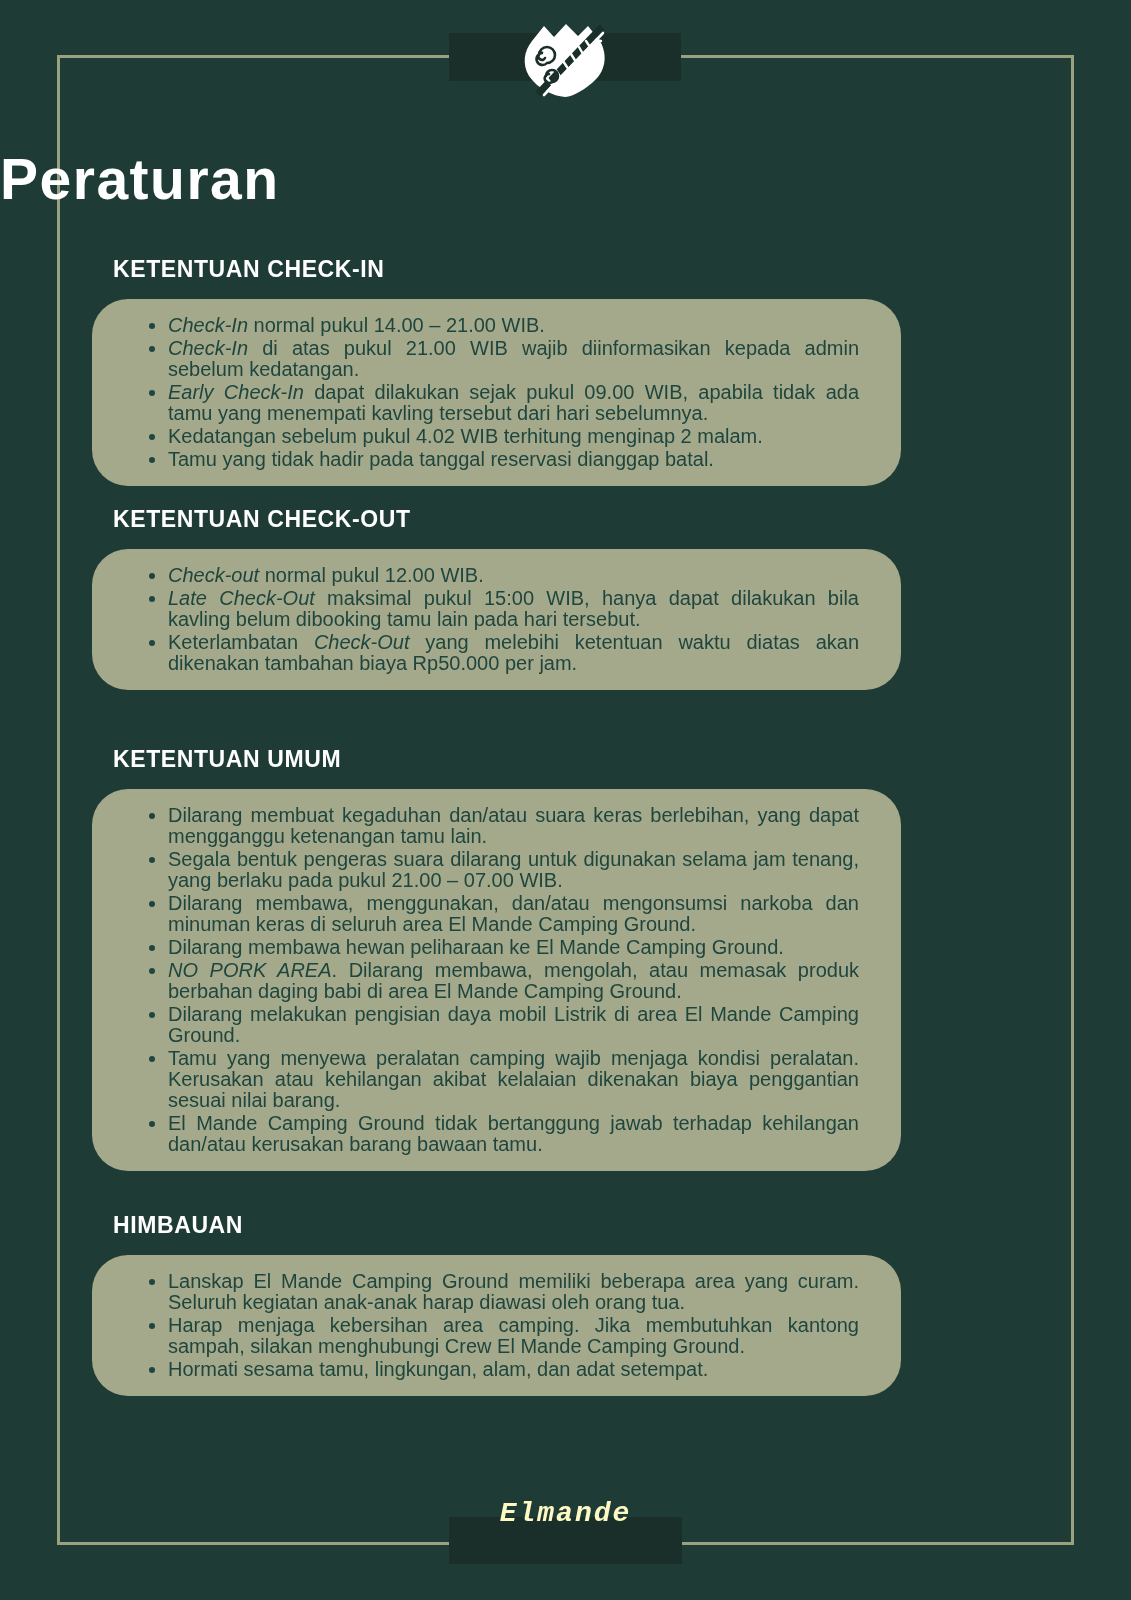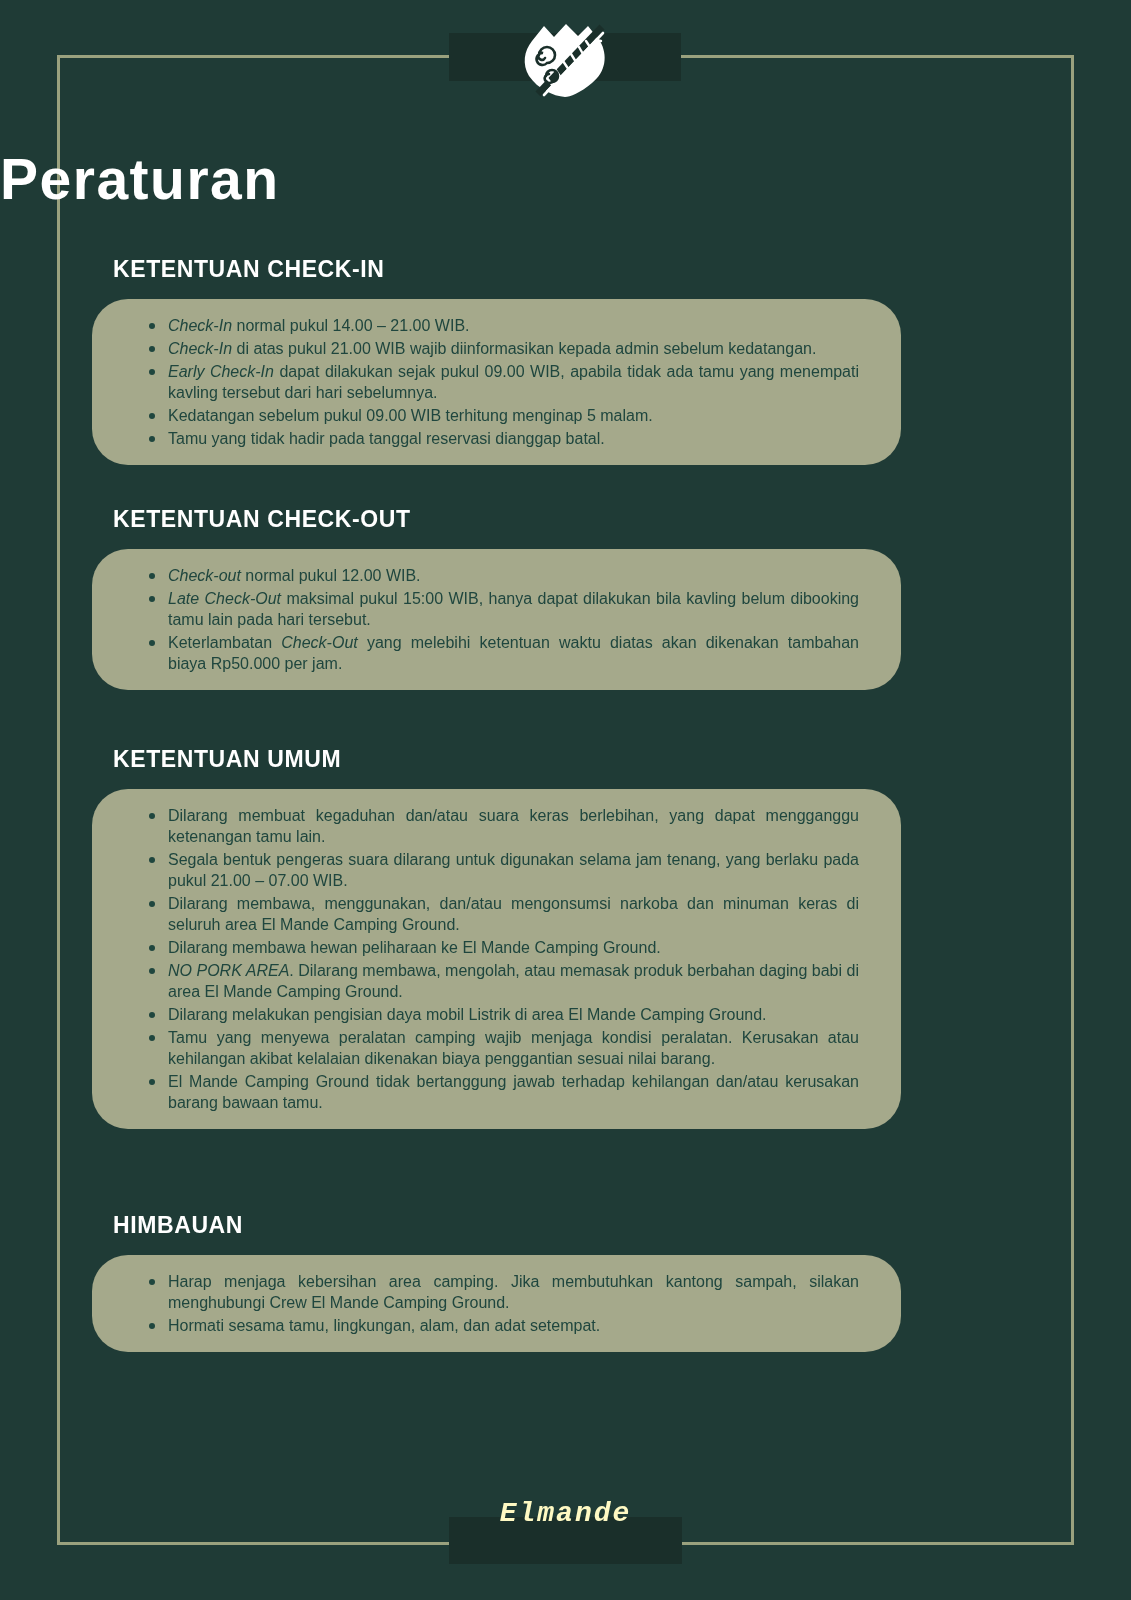--- a/index.html
+++ b/index.html
@@ -40,21 +40,21 @@
     margin:0 0 0 21px;color:var(--heading);
     font-size:23px;line-height:27px;font-weight:bold;letter-spacing:.6px;
   }
   .panel{
     margin-top:16px;background:var(--panel);
     border-radius:36px;padding:14px 42px 14px 22px;
   }
   .panel ul{margin:0;padding:0 0 0 34px;list-style:none}
   .panel li{
     position:relative;padding-left:20px;margin:2px 0;
-    color:var(--panel-text);font-size:16px;line-height:21px;
+    color:var(--panel-text);font-size:20px;line-height:21px;
     text-align:justify;
   }
   .panel li::before{
     content:"";position:absolute;left:1px;top:8px;width:6px;height:6px;
     border-radius:50%;background:var(--panel-text);
   }
   .panel em{font-style:italic}
   .footer-brand{
     position:absolute;left:0;top:1498px;width:100%;text-align:center;
     color:#fef9c3;font-family:Liberation Mono, monospace;
@@ -105,21 +105,21 @@
 <h1 class="page-title">Peraturan</h1>
 
 <div id="sections">
     <div class="section">
       <h2>KETENTUAN CHECK-IN</h2>
       <div class="panel">
         <ul>
           <li><em>Check-In</em><span> normal pukul 14.00 – 21.00 WIB.</span></li>
           <li><em>Check-In</em><span> di atas pukul 21.00 WIB wajib diinformasikan kepada admin sebelum kedatangan.</span></li>
           <li><em>Early Check-In</em><span> dapat dilakukan sejak pukul 09.00 WIB, apabila tidak ada tamu yang menempati kavling tersebut dari hari sebelumnya.</span></li>
-          <li><span>Kedatangan sebelum pukul 09.00 WIB terhitung menginap 5 malam.</span></li>
+          <li><span>Kedatangan sebelum pukul 4.02 WIB terhitung menginap 2 malam.</span></li>
           <li><span>Tamu yang tidak hadir pada tanggal reservasi dianggap batal.</span></li>
         </ul>
       </div>
     </div>
     <div class="section">
       <h2>KETENTUAN CHECK-OUT</h2>
       <div class="panel">
         <ul>
           <li><em>Check-out</em><span> normal pukul 12.00 WIB.</span></li>
           <li><em>Late Check-Out</em><span> maksimal pukul 15:00 WIB, hanya dapat dilakukan bila kavling belum dibooking tamu lain pada hari tersebut.</span></li>
@@ -139,20 +139,21 @@
           <li><span>Dilarang melakukan pengisian daya mobil Listrik di area El Mande Camping Ground.</span></li>
           <li><span>Tamu yang menyewa peralatan camping wajib menjaga kondisi peralatan. Kerusakan atau kehilangan akibat kelalaian dikenakan biaya penggantian sesuai nilai barang.</span></li>
           <li><span>El Mande Camping Ground tidak bertanggung jawab terhadap kehilangan dan/atau kerusakan barang bawaan tamu.</span></li>
         </ul>
       </div>
     </div>
     <div class="section">
       <h2>HIMBAUAN</h2>
       <div class="panel">
         <ul>
+          <li><span>Lanskap El Mande Camping Ground memiliki beberapa area yang curam. Seluruh kegiatan anak-anak harap diawasi oleh orang tua.</span></li>
           <li><span>Harap menjaga kebersihan area camping. Jika membutuhkan kantong sampah, silakan menghubungi Crew El Mande Camping Ground.</span></li>
           <li><span>Hormati sesama tamu, lingkungan, alam, dan adat setempat.</span></li>
         </ul>
       </div>
     </div>
   </div>
 
 <div class="band band-bottom"></div>
 <div class="footer-brand">Elmande</div>
 <div class="footer-tagline">CAMPING GROUND</div>

